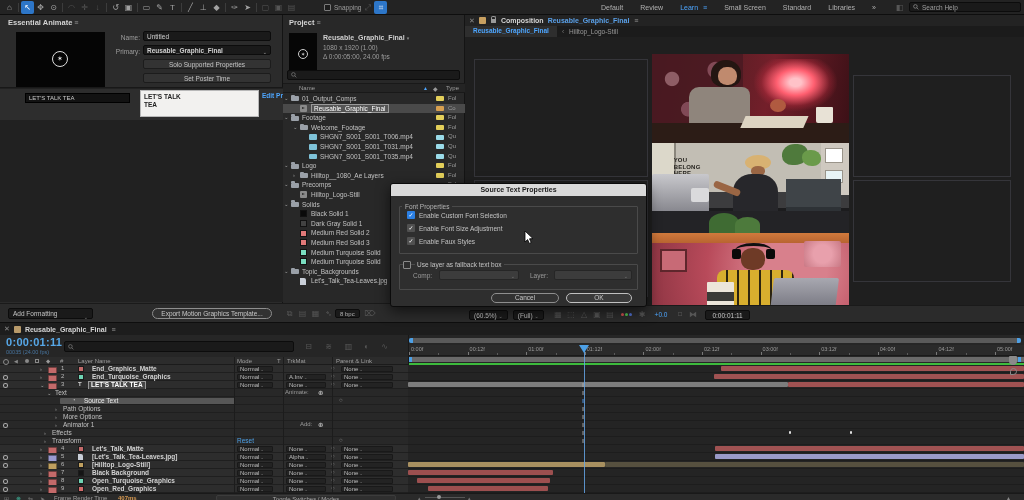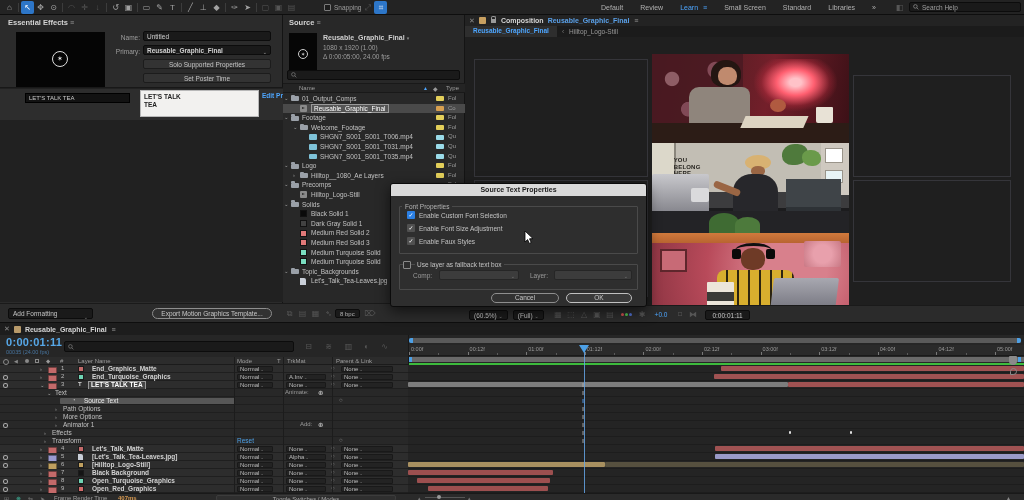--- a/index.html
+++ b/index.html
@@ -136,21 +136,21 @@
       <svg width="6" height="6" viewBox="0 0 10 10">
           <circle cx="4" cy="4" r="3" fill="none" stroke="#8a8a8a" stroke-width="1.3"></circle>
           <line x1="6.2" y1="6.2" x2="9" y2="9" stroke="#8a8a8a" stroke-width="1.3"></line>
         </svg>
       <span class="lbl" style="margin-left:3px;font-size:6.5px">Search Help</span>
     </span>
   </div>
 
   <div class="abs" style="left:0;top:15px;width:283px;height:307px;background:#2b2b2b;border-right:1px solid #141414;box-sizing:border-box">
     <div class="abs" style="left:8px;top:3px">
-      <span class="phead">Essential Effects</span>
+      <span class="phead">Essential Animate</span>
       <span class="menu">≡</span>
     </div>
     <div class="abs" style="left:16px;top:17px;width:89px;height:55px;background:#050505">
       <div class="abs" style="left:36px;top:19px;width:16px;height:16px;border:1px solid #ddd;border-radius:50%;box-sizing:border-box;text-align:center;line-height:14px;font-size:7px;color:#eee">✶</div>
     </div>
     <span class="lbl abs" style="left:112px;top:19px;width:28px;text-align:right">Name:</span>
     <div class="box abs" style="left:143px;top:16px;width:128px;height:10px;line-height:9px;padding-left:3px;color:#d0d0d0;font-size:6.5px">Untitled</div>
     <span class="lbl abs" style="left:106px;top:33px;width:34px;text-align:right">Primary:</span>
     <div class="box abs" style="left:143px;top:30px;width:128px;height:10px;line-height:9px;padding-left:3px;color:#d0d0d0;font-size:6.5px;font-weight:bold">
       <span>Reusable_Graphic_Final</span>
@@ -172,21 +172,21 @@
     <div class="abs" style="left:0;top:288px;width:283px;height:19px;background:#2b2b2b;border-top:1px solid #1a1a1a">
       <div class="box abs" style="left:8px;top:3.5px;width:85px;height:11px;line-height:10px;padding-left:4px;font-size:6.5px;color:#c4c4c4">
         <span>Add Formatting</span><span class="caret abs" style="right:4px;top:3px">⌄</span>
       </div>
       <div class="rbtn abs" style="left:152px;top:3.5px;width:120px;height:11px;line-height:10px">Export Motion Graphics Template...</div>
     </div>
   </div>
 
   <div class="abs" style="left:283px;top:15px;width:182px;height:307px;background:#282828;border-right:1px solid #141414;box-sizing:border-box">
     <div class="abs" style="left:6px;top:3px">
-      <span class="phead">Source</span>
+      <span class="phead">Project</span>
       <span class="menu">≡</span>
     </div>
     <div class="abs" style="left:6px;top:18px;width:28px;height:44px;background:#060606">
       <div class="abs" style="left:9px;top:16px;width:10px;height:10px;border:1px solid #ccc;border-radius:50%;box-sizing:border-box;text-align:center;line-height:8px;font-size:5px;color:#ddd">✶</div>
     </div>
     <div class="abs" style="left:40px;top:19px;font-size:7px;font-weight:bold;color:#cfcfcf;white-space:nowrap"><span>Reusable_Graphic_Final</span> <span class="caret">▾</span></div>
     <div class="lbl abs" style="left:40px;top:29px">1080 x 1920 (1.00)</div>
     <div class="lbl abs" style="left:40px;top:38px">Δ 0:00:05:00, 24.00 fps</div>
     <div class="box abs" style="left:4px;top:55px;width:173px;height:10px;display:flex;align-items:center;padding:0 3px">
       <svg width="6" height="6" viewBox="0 0 10 10">

